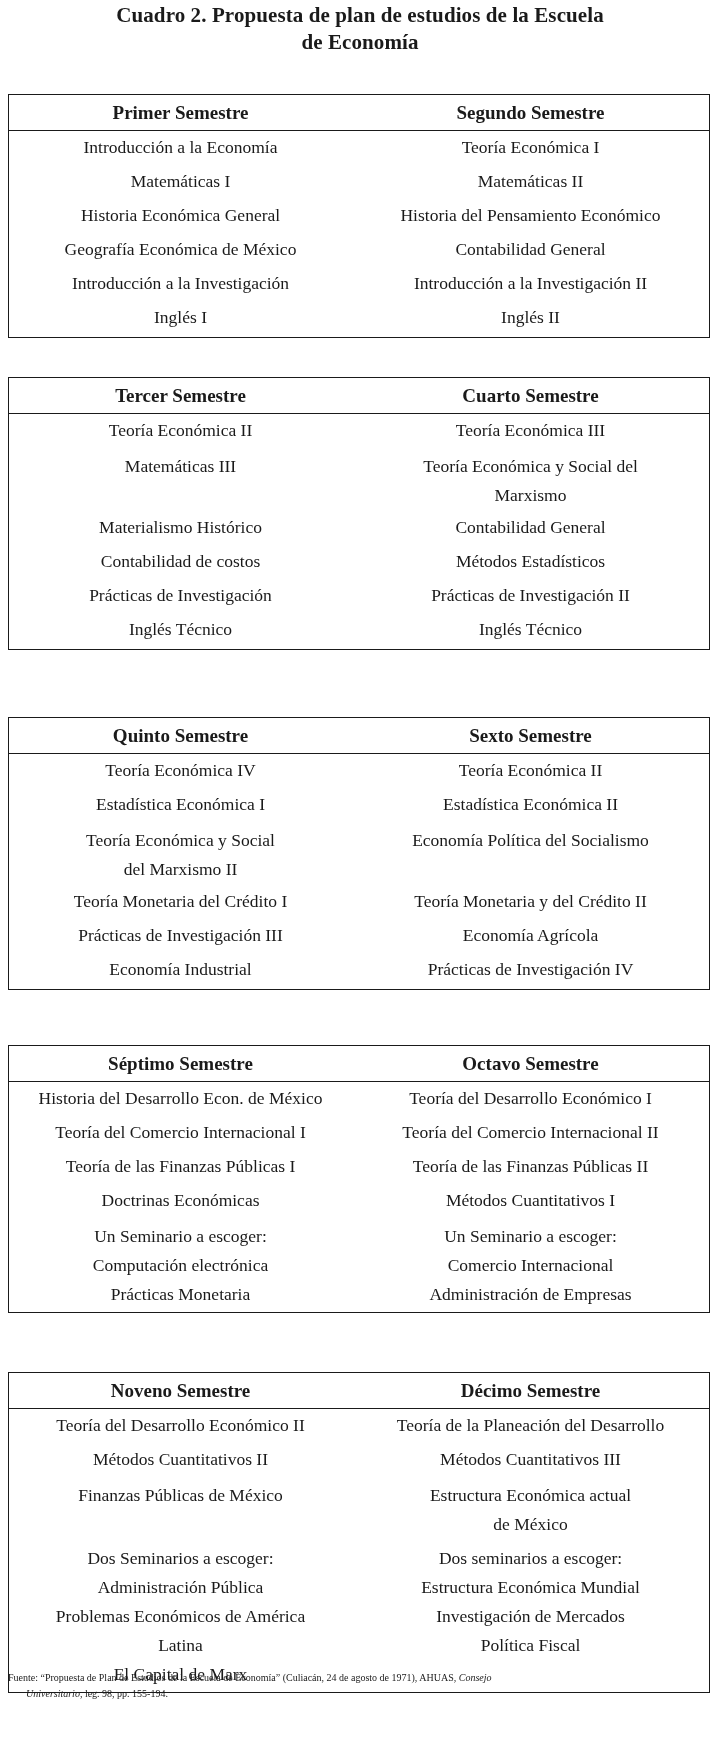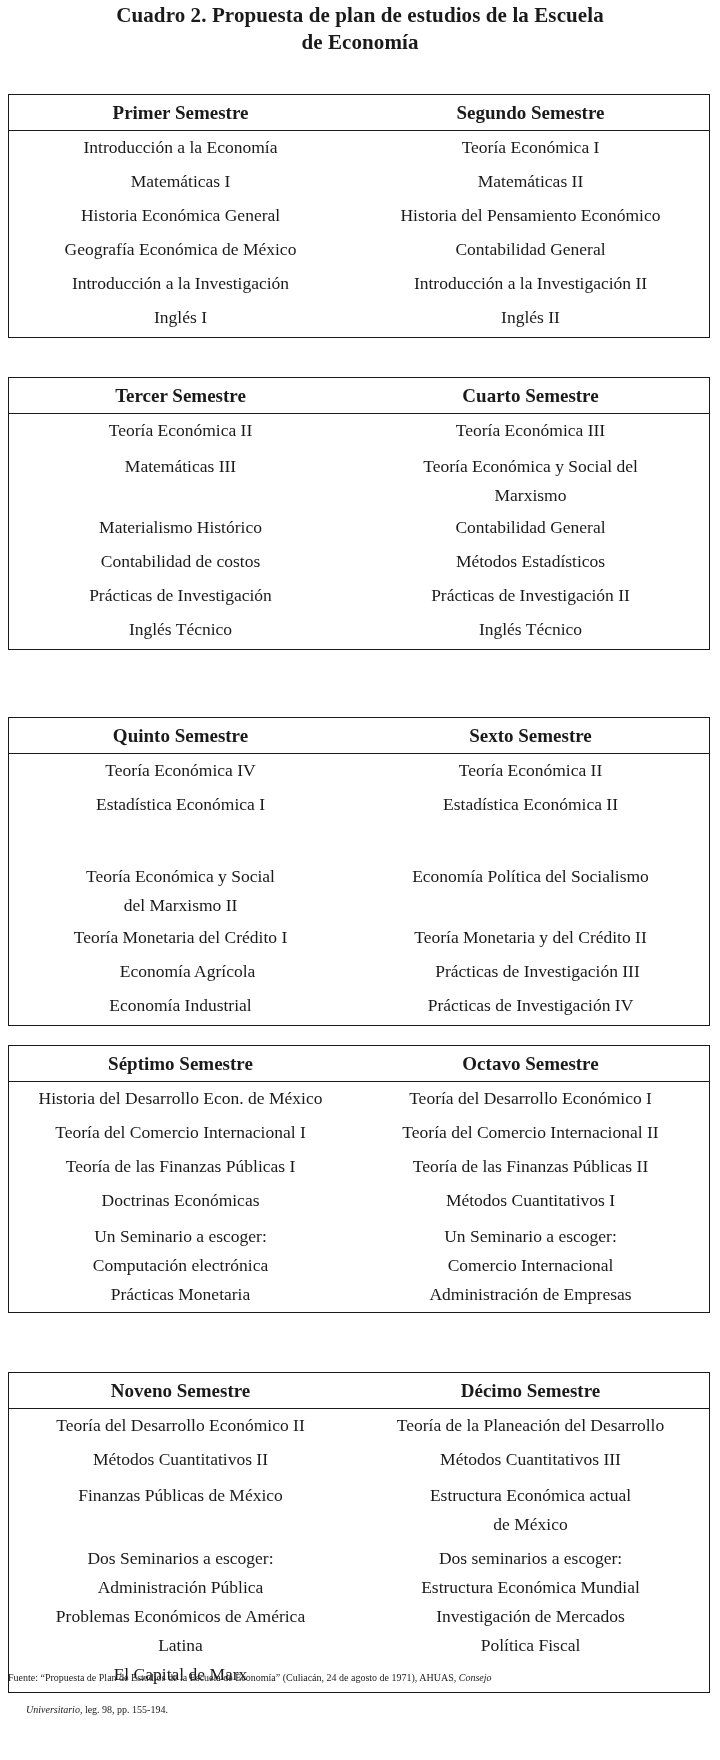--- a/index.html
+++ b/index.html
@@ -37,21 +37,21 @@
   }
   .cell.l { flex: 0 0 49%; }
   .cell.r { flex: 0 0 51%; }
   .cell div { white-space: nowrap; }
   .r34 { min-height: 34px; }
   .source {
     position: absolute; left: 8px; top: 1670px; width: 704px;
     font-size: 10px; line-height: 16px;
     font-family: "Liberation Serif", "DejaVu Serif", serif;
   }
-  .source .indent { padding-left: 18px; display: block; margin-top: 16px; }
+  .source .indent { padding-left: 18px; display: block; }
   .source i { font-style: italic; }
 </style>
 </head>
 <body>
 
 <div class="title">
   <div>Cuadro 2. Propuesta de plan de estudios de la Escuela</div>
   <div>de Economía</div>
 </div>
 
@@ -183,43 +183,43 @@
         </div>
       </div>
       <div class="row r34">
         <div class="cell l">
           <div>Estadística Económica I</div>
         </div>
         <div class="cell r">
           <div>Estadística Económica II</div>
         </div>
       </div>
-      <div class="row " style="padding: 2px 0px 3px; margin-top: 36px;">
+      <div class="row " style="padding: 2px 0px 3px;">
         <div class="cell l">
           <div>Teoría Económica y Social</div>
           <div>del Marxismo II</div>
         </div>
         <div class="cell r">
           <div>Economía Política del Socialismo</div>
         </div>
       </div>
       <div class="row r34">
         <div class="cell l">
           <div>Teoría Monetaria del Crédito I</div>
         </div>
         <div class="cell r">
           <div>Teoría Monetaria y del Crédito II</div>
         </div>
       </div>
       <div class="row r34">
+        <div class="cell l">
+          <div>Prácticas de Investigación III</div>
+        </div>
         <div class="cell r">
           <div>Economía Agrícola</div>
-        </div>
-        <div class="cell l">
-          <div>Prácticas de Investigación III</div>
         </div>
       </div>
       <div class="row r34">
         <div class="cell l">
           <div>Economía Industrial</div>
         </div>
         <div class="cell r">
           <div>Prácticas de Investigación IV</div>
         </div>
       </div>

